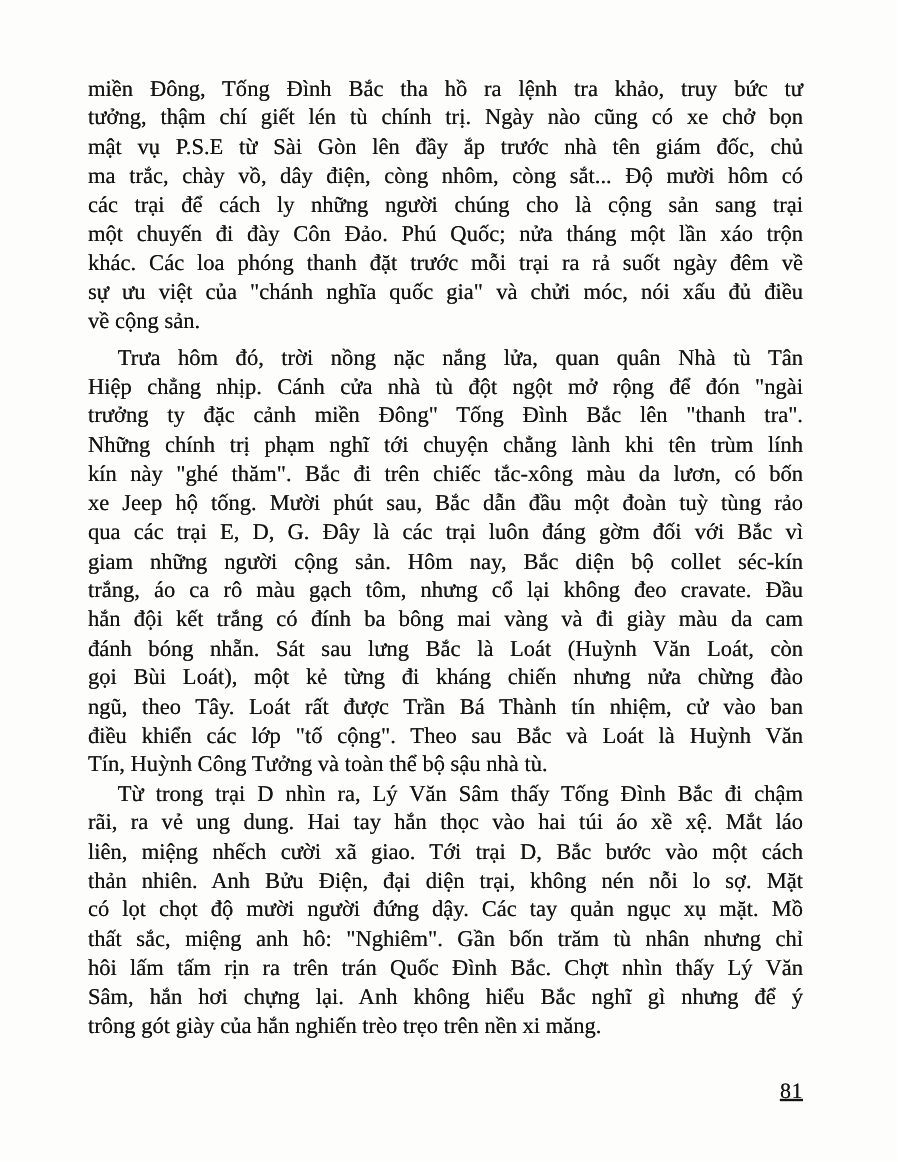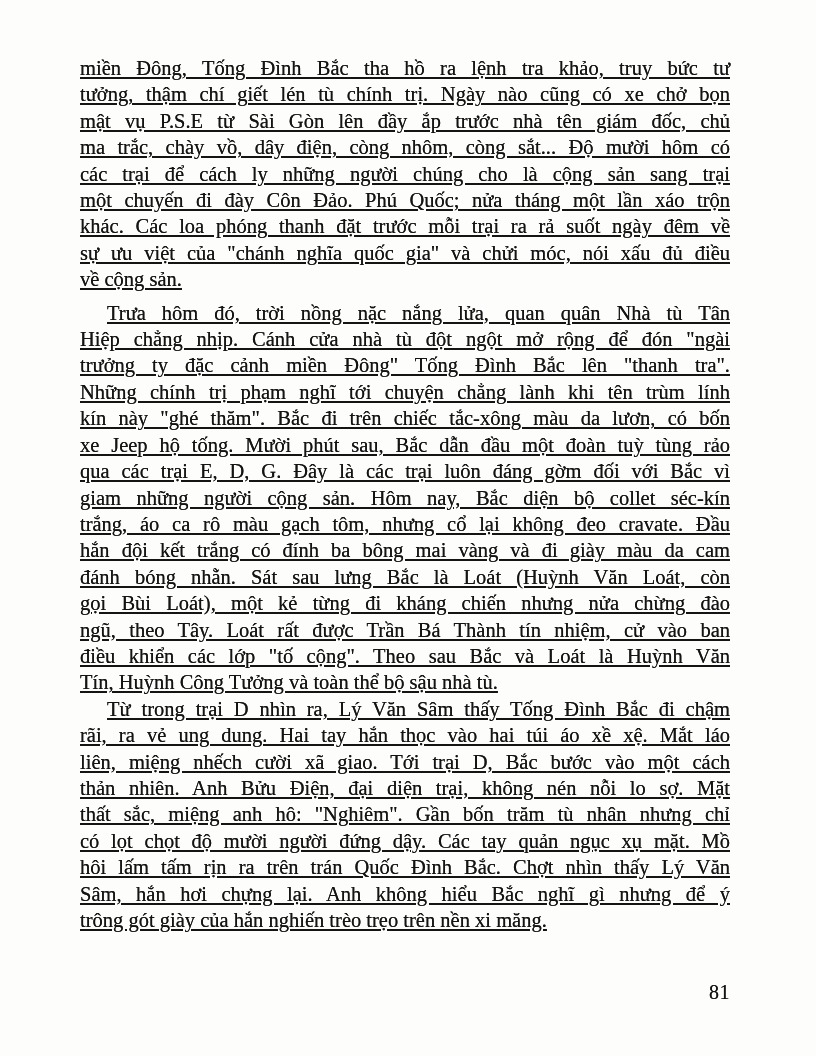--- a/index.html
+++ b/index.html
@@ -6,23 +6,22 @@
   .sheet{
     position:relative;
     width:816px;height:1056px;
     background:#fdfdfb;
     font-family:"Liberation Serif","DejaVu Serif",serif;
     color:#141414;
     overflow:hidden;
   }
   .text-block{
     position:absolute;
-    left:80px;top:55px;
+    left:80px;top:68px;
     width:650px;
-    text-decoration:underline;
   }
   .para{margin:0;padding:0;}
   .para.p2{margin-top:7px;}
   .para.p3{}
   .line{
     font-size:20.5px;
     line-height:26.4px;
     text-align:justify;
     text-align-last:justify;
     text-shadow:0 0 0.45px rgba(0,0,0,0.8);
@@ -30,20 +29,21 @@
   }
   .line.end{text-align-last:left;}
   .line.indent{text-indent:27px;}
   .page-number{
     position:absolute;
     top:981px;
     right:86px;
     font-size:20px;
     letter-spacing:0.5px;
     text-shadow:0 0 0.45px rgba(0,0,0,0.8);
+    text-decoration:underline;
   }
 </style>
 </head>
 <body>
 
 <div class="sheet">
   <div class="text-block">
 
     <div class="para p1">
       <div class="line">miền Đông, Tống Đình Bắc tha hồ ra lệnh tra khảo, truy bức tư</div>
@@ -73,22 +73,22 @@
       <div class="line">ngũ, theo Tây. Loát rất được Trần Bá Thành tín nhiệm, cử vào ban</div>
       <div class="line">điều khiển các lớp "tố cộng". Theo sau Bắc và Loát là Huỳnh Văn</div>
       <div class="line end">Tín, Huỳnh Công Tưởng và toàn thể bộ sậu nhà tù.</div>
     </div>
 
     <div class="para p3">
       <div class="line indent">Từ trong trại D nhìn ra, Lý Văn Sâm thấy Tống Đình Bắc đi chậm</div>
       <div class="line">rãi, ra vẻ ung dung. Hai tay hắn thọc vào hai túi áo xề xệ. Mắt láo</div>
       <div class="line">liên, miệng nhếch cười xã giao. Tới trại D, Bắc bước vào một cách</div>
       <div class="line">thản nhiên. Anh Bửu Điện, đại diện trại, không nén nỗi lo sợ. Mặt</div>
+      <div class="line">có lọt chọt độ mười người đứng dậy. Các tay quản ngục xụ mặt. Mồ</div>
       <div class="line">thất sắc, miệng anh hô: "Nghiêm". Gần bốn trăm tù nhân nhưng chỉ</div>
-      <div class="line">có lọt chọt độ mười người đứng dậy. Các tay quản ngục xụ mặt. Mồ</div>
       <div class="line">hôi lấm tấm rịn ra trên trán Quốc Đình Bắc. Chợt nhìn thấy Lý Văn</div>
       <div class="line">Sâm, hắn hơi chựng lại. Anh không hiểu Bắc nghĩ gì nhưng để ý</div>
       <div class="line end">trông gót giày của hắn nghiến trèo trẹo trên nền xi măng.</div>
     </div>
 
   </div>
 
   <div class="page-number">81</div>
 </div>
 

